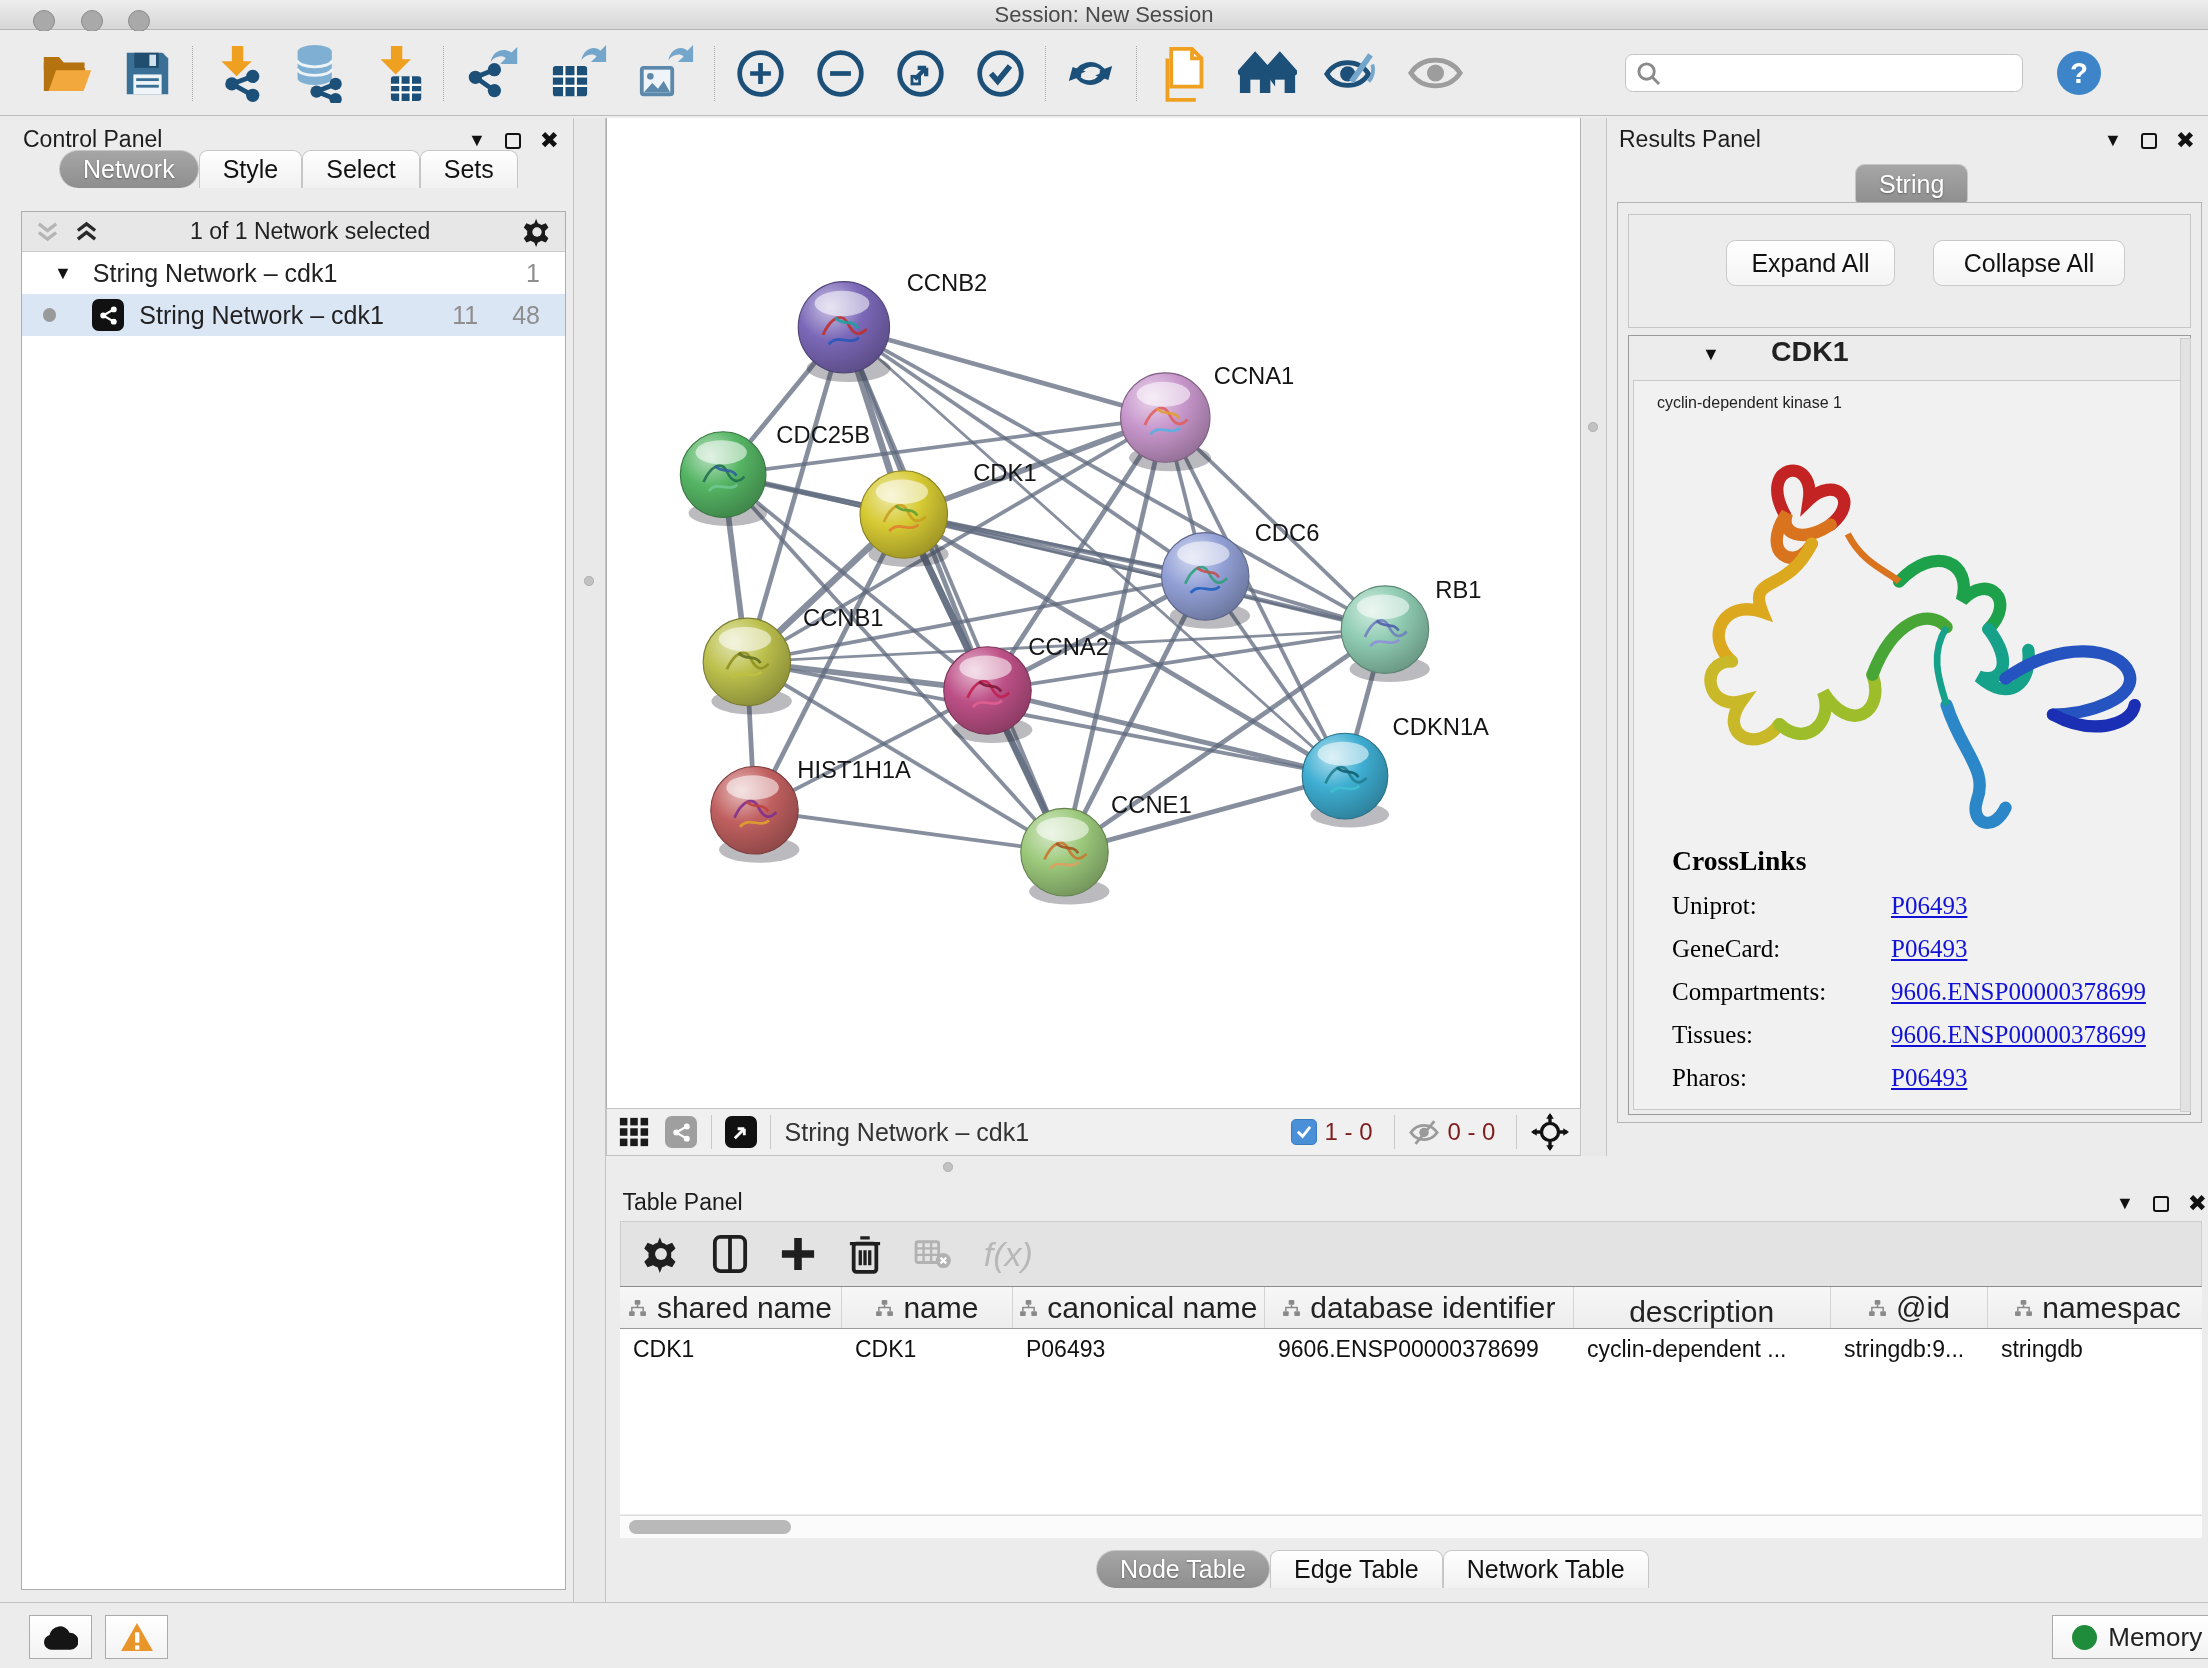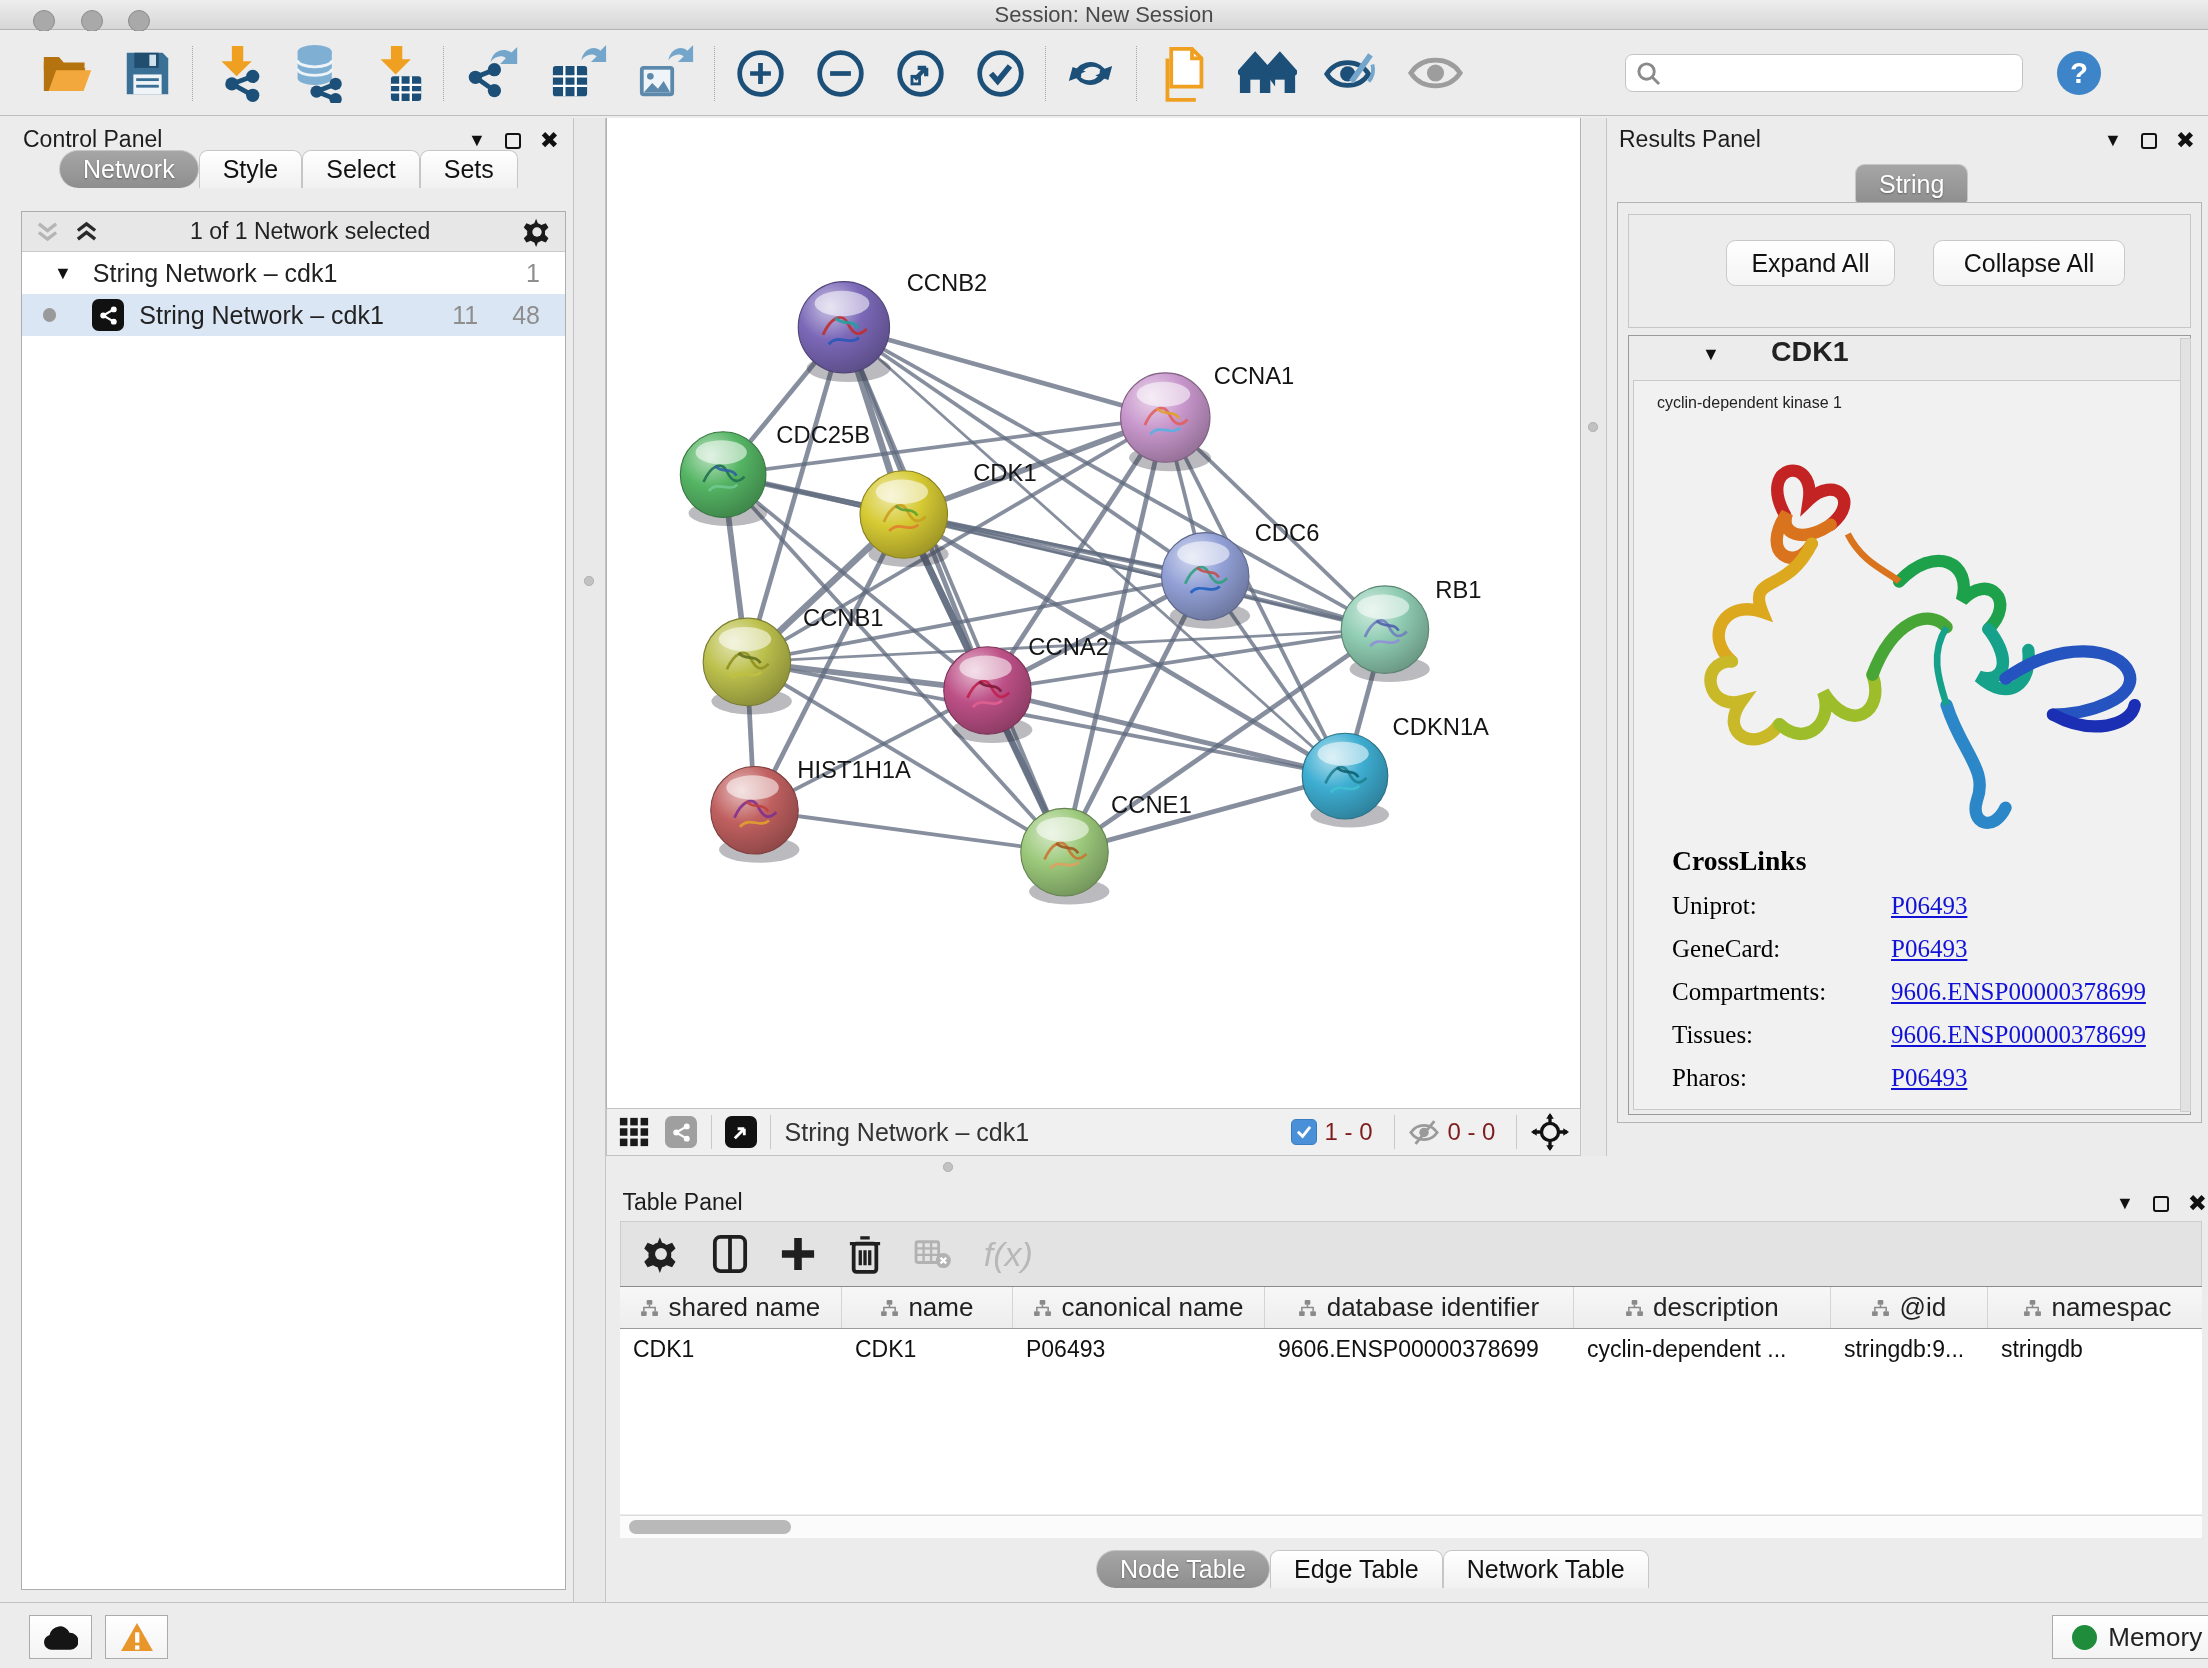--- a/index.html
+++ b/index.html
@@ -76,21 +76,21 @@
   .xl-row a{color:#1212d6;text-decoration:underline;}
   .rp-scroll{position:absolute;left:2180px;top:338px;width:11.4px;height:774px;background:#e2e2e2;border:1px solid #cdcdcd;}
 
   
   .tp{position:absolute;left:613px;top:1179px;width:1595px;height:422px;background:#ececec;}
   .tp-toolbar{position:absolute;left:6.7px;top:42px;width:1582px;height:66px;background:#e3e3e3;
     border:1px solid #cdcdcd;display:flex;align-items:center;gap:32px;padding-left:21px;}
   .tp-table{position:absolute;left:6.7px;top:107px;width:1582px;height:228px;background:#fff;
     border-top:1.9px solid #8a8a8a;overflow:hidden;}
   .thead{display:flex;height:42px;background:linear-gradient(#f7f7f7,#ededed);border-bottom:1.9px solid #9c9c9c;}
-  .th{display:flex;align-items:center;justify-content:center;gap:9.5px;font-size:26px;color:#222;
+  .th{display:flex;align-items:center;justify-content:center;gap:9.5px;font-size:30px;color:#222;
     border-right:1px solid #d4d4d4;flex:0 0 auto;}
   .tr{display:flex;height:40px;}
   .td{display:flex;align-items:center;font-size:23px;color:#111;padding-left:13.3px;flex:0 0 auto;
     white-space:nowrap;overflow:hidden;}
   .tp-scroll{position:absolute;left:6.7px;top:336px;width:1582px;height:23px;background:#fbfbfb;border-top:1px solid #ddd;}
   .tp-thumb{position:absolute;left:9.5px;top:3.8px;width:162px;height:14.3px;border-radius:7.6px;background:#b9b9b9;}
   .tp-tabs{position:absolute;left:483px;top:371px;display:flex;}
 
   
   .statusbar{position:absolute;left:0;top:1602px;width:2208px;height:67px;background:#ececec;
@@ -711,21 +711,21 @@
           </div>
           <div class="th" style="width: 309px;">
             <svg width="19" height="16" viewBox="0 0 20 17">
               <rect x="7" y="0" width="6" height="5" rx="1" fill="#8a8a8a"></rect>
               <path d="M10 5 v3 M4 12 v-4 h12 v4" stroke="#8a8a8a" stroke-width="1.6" fill="none"></path>
               <rect x="1" y="12" width="6" height="5" rx="1" fill="#8a8a8a"></rect>
               <rect x="13" y="12" width="6" height="5" rx="1" fill="#8a8a8a"></rect>
             </svg>
             <span>database identifier</span>
           </div>
-          <div class="th" style="width: 257px;">
+          <div class="th" style="width: 257px; flex-direction: column;">
             <svg width="19" height="16" viewBox="0 0 20 17">
               <rect x="7" y="0" width="6" height="5" rx="1" fill="#8a8a8a"></rect>
               <path d="M10 5 v3 M4 12 v-4 h12 v4" stroke="#8a8a8a" stroke-width="1.6" fill="none"></path>
               <rect x="1" y="12" width="6" height="5" rx="1" fill="#8a8a8a"></rect>
               <rect x="13" y="12" width="6" height="5" rx="1" fill="#8a8a8a"></rect>
             </svg>
             <span>description</span>
           </div>
           <div class="th" style="width: 157px;">
             <svg width="19" height="16" viewBox="0 0 20 17">

